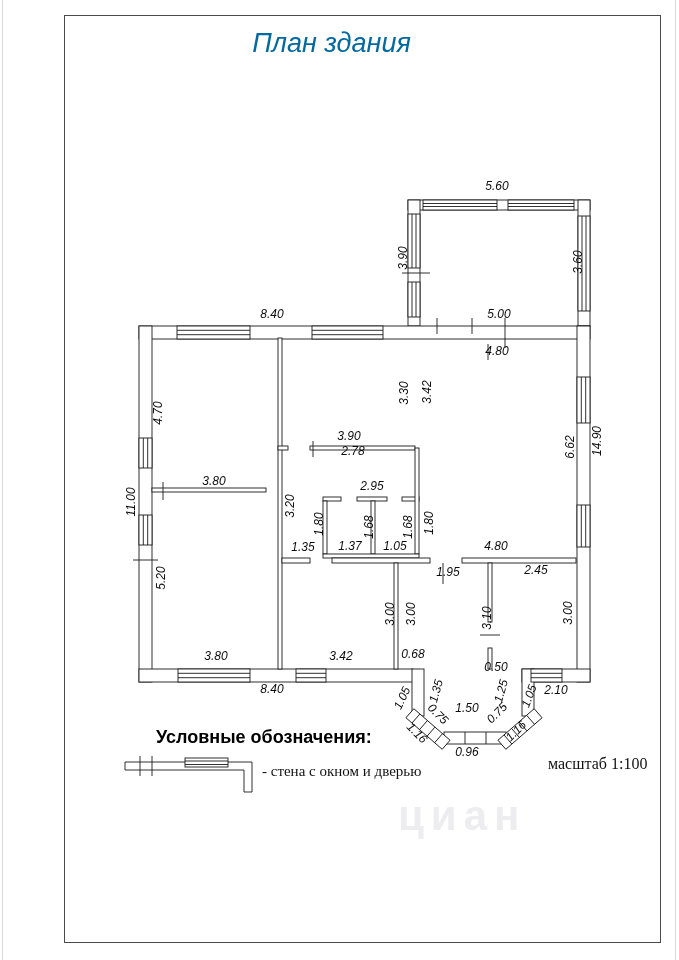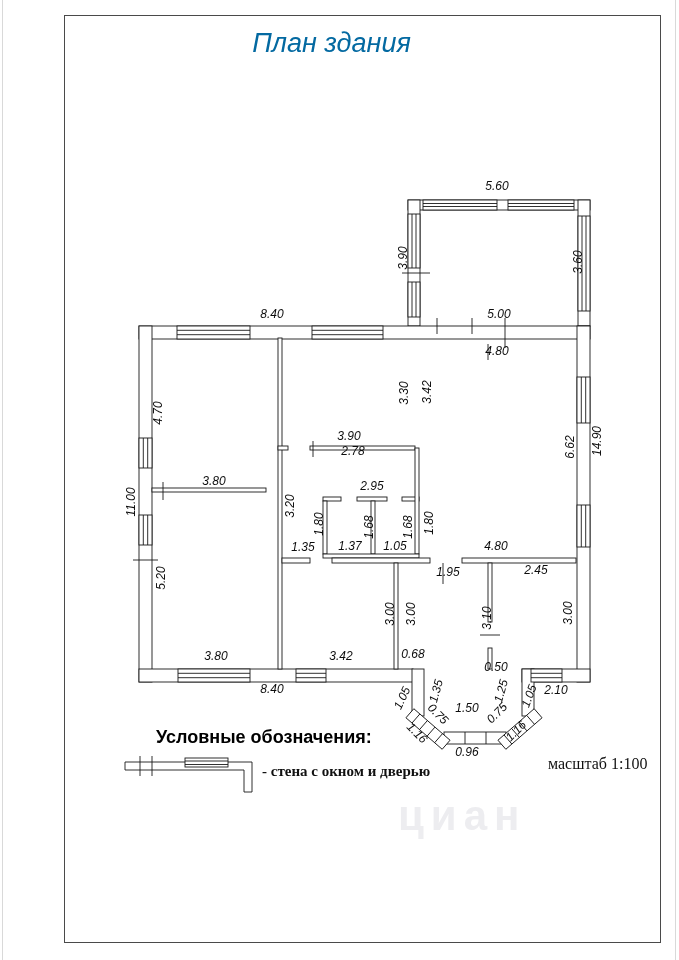--- a/index.html
+++ b/index.html
@@ -28,21 +28,21 @@
   .r45 {transform:translate(-50%,-50%) rotate(45deg);}
   .rm45{transform:translate(-50%,-50%) rotate(-45deg);}
   .rm65{transform:translate(-50%,-50%) rotate(-65deg);}
   .rm70{transform:translate(-50%,-50%) rotate(-70deg);}
   .rm75{transform:translate(-50%,-50%) rotate(-75deg);}
   .legend-heading{
     position:absolute;left:112px;top:727px;font-size:18px;font-weight:bold;color:#000;margin-left:44px;
   }
   .legend-item{
     position:absolute;left:262px;top:763px;font-size:15px;
-    font-family:"Liberation Serif",serif;color:#111;font-weight:bold;
+    font-family:"Liberation Serif",serif;color:#111;
   }
   .scale-label{
     position:absolute;left:548px;top:755px;font-size:16px;
     font-family:"Liberation Serif",serif;color:#111;
   }
   .watermark{
     position:absolute;left:398px;top:792px;font-size:42px;font-weight:bold;
     color:#ededf0;letter-spacing:7px;user-select:none;
   }
 </style>

